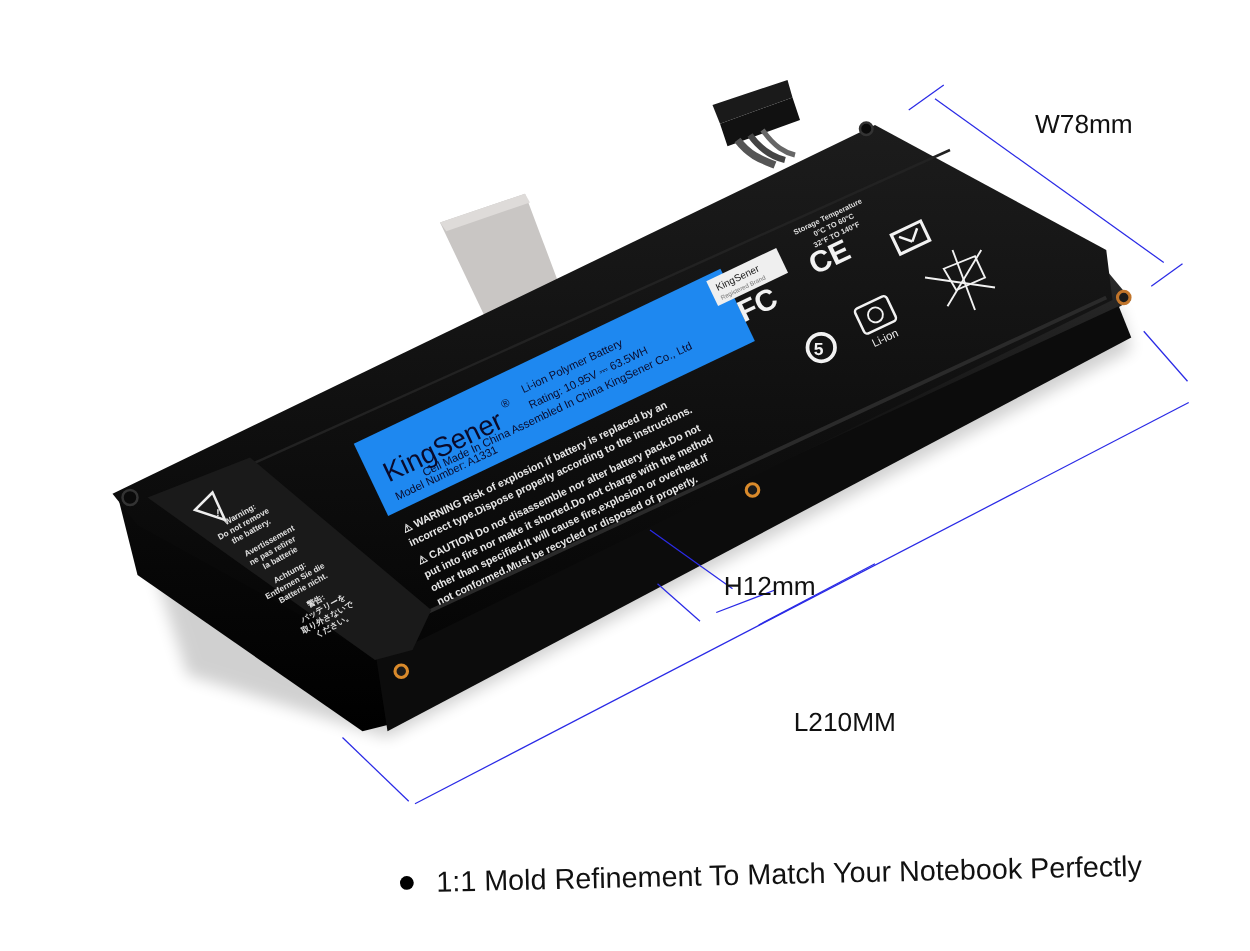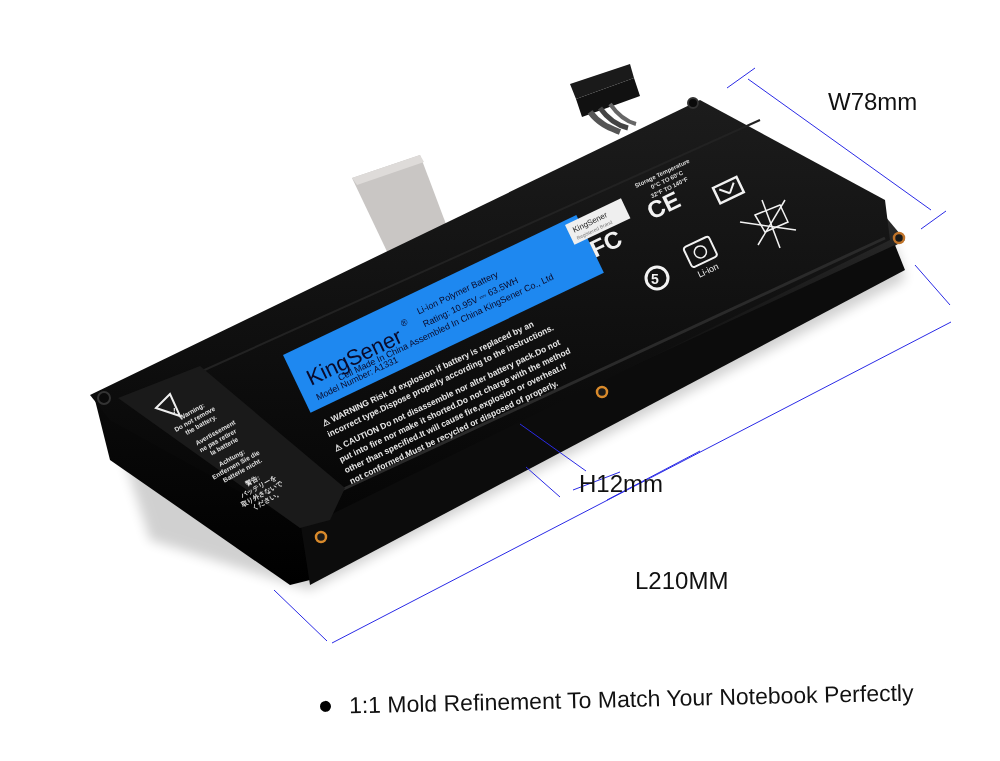--- a/index.html
+++ b/index.html
@@ -1,20 +1,20 @@
 <!DOCTYPE html>
 <html><head>
 <meta charset="utf-8">
 <style>
   html, body { margin: 0; padding: 0; background: #ffffff; }
   body { width: 1000px; height: 761px; position: relative; overflow: hidden;
          font-family: "Liberation Sans", sans-serif; }
   #scene { position: absolute; left: 0; top: 0; width: 1000px; height: 761px; }
   .dim-label { position: absolute; color: #111; font-family: "Liberation Sans", sans-serif;
-               font-size: 24px; letter-spacing: 0px; }
+               font-size: 21px; letter-spacing: 0px; }
   .caption { position: absolute; left: 320px; top: 693px; display: flex; align-items: center;
              transform: rotate(-1.3deg); transform-origin: left center; }
   .caption .bullet { width: 11px; height: 11px; border-radius: 50%; background: #000;
                      margin-right: 18px; }
   .caption .text { font-size: 23px; color: #111; font-family: "Liberation Sans", sans-serif; }
   svg text { font-family: "Liberation Sans", sans-serif; }
 </style>
 </head>
 <body>
 
@@ -161,19 +161,19 @@
     <line x1="915" y1="265" x2="950" y2="305"></line>
 
     <line x1="520" y1="424" x2="586" y2="471"></line>
     <line x1="526" y1="467" x2="560" y2="497"></line>
     <line x1="573" y1="490" x2="620" y2="472"></line>
     <line x1="607" y1="500" x2="700" y2="451"></line>
   </g>
 </svg>
 
 <div class="dim-label" style="left:828px; top:88px;">W78mm</div>
-<div class="dim-label" style="left:579px; top:470px;text-align:right;">H12mm</div>
+<div class="dim-label" style="left:579px; top:458px;text-align:right;">H12mm</div>
 <div class="dim-label" style="left:635px; top:567px;">L210MM</div>
 
 <div class="caption">
   <span class="bullet"></span>
   <span class="text">1:1 Mold Refinement To Match Your Notebook Perfectly</span>
 </div>
 
 </body></html>

